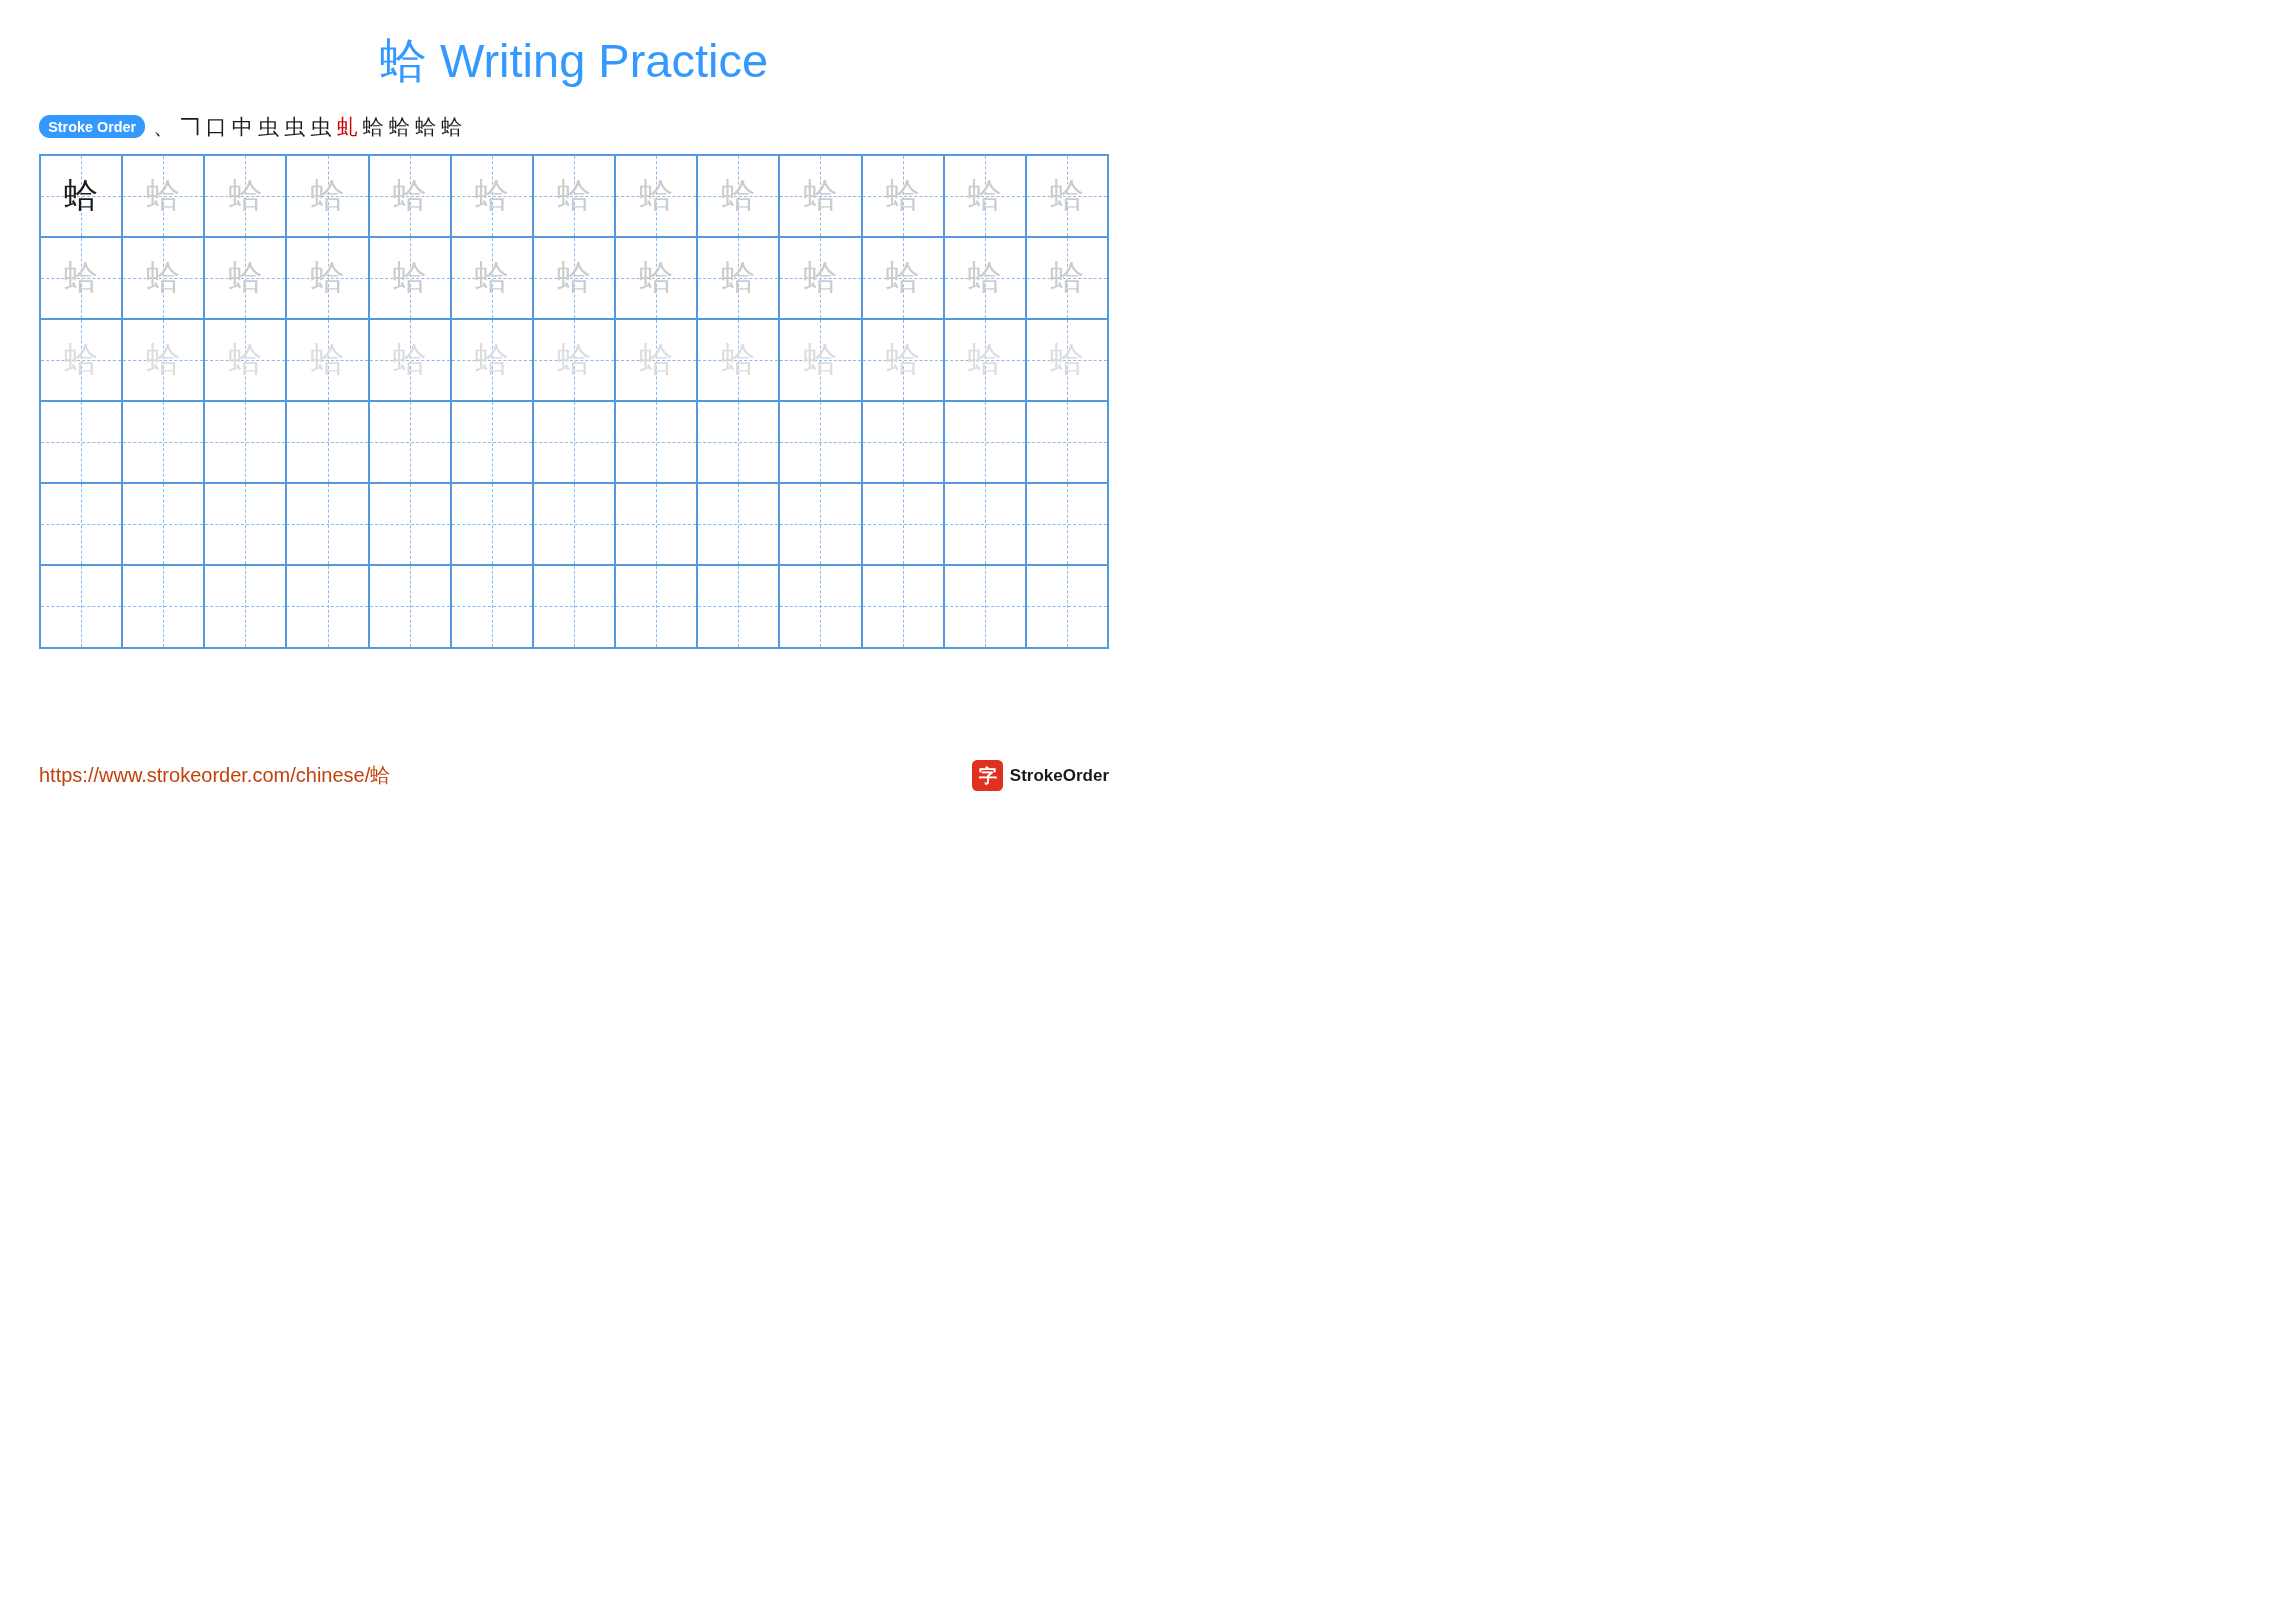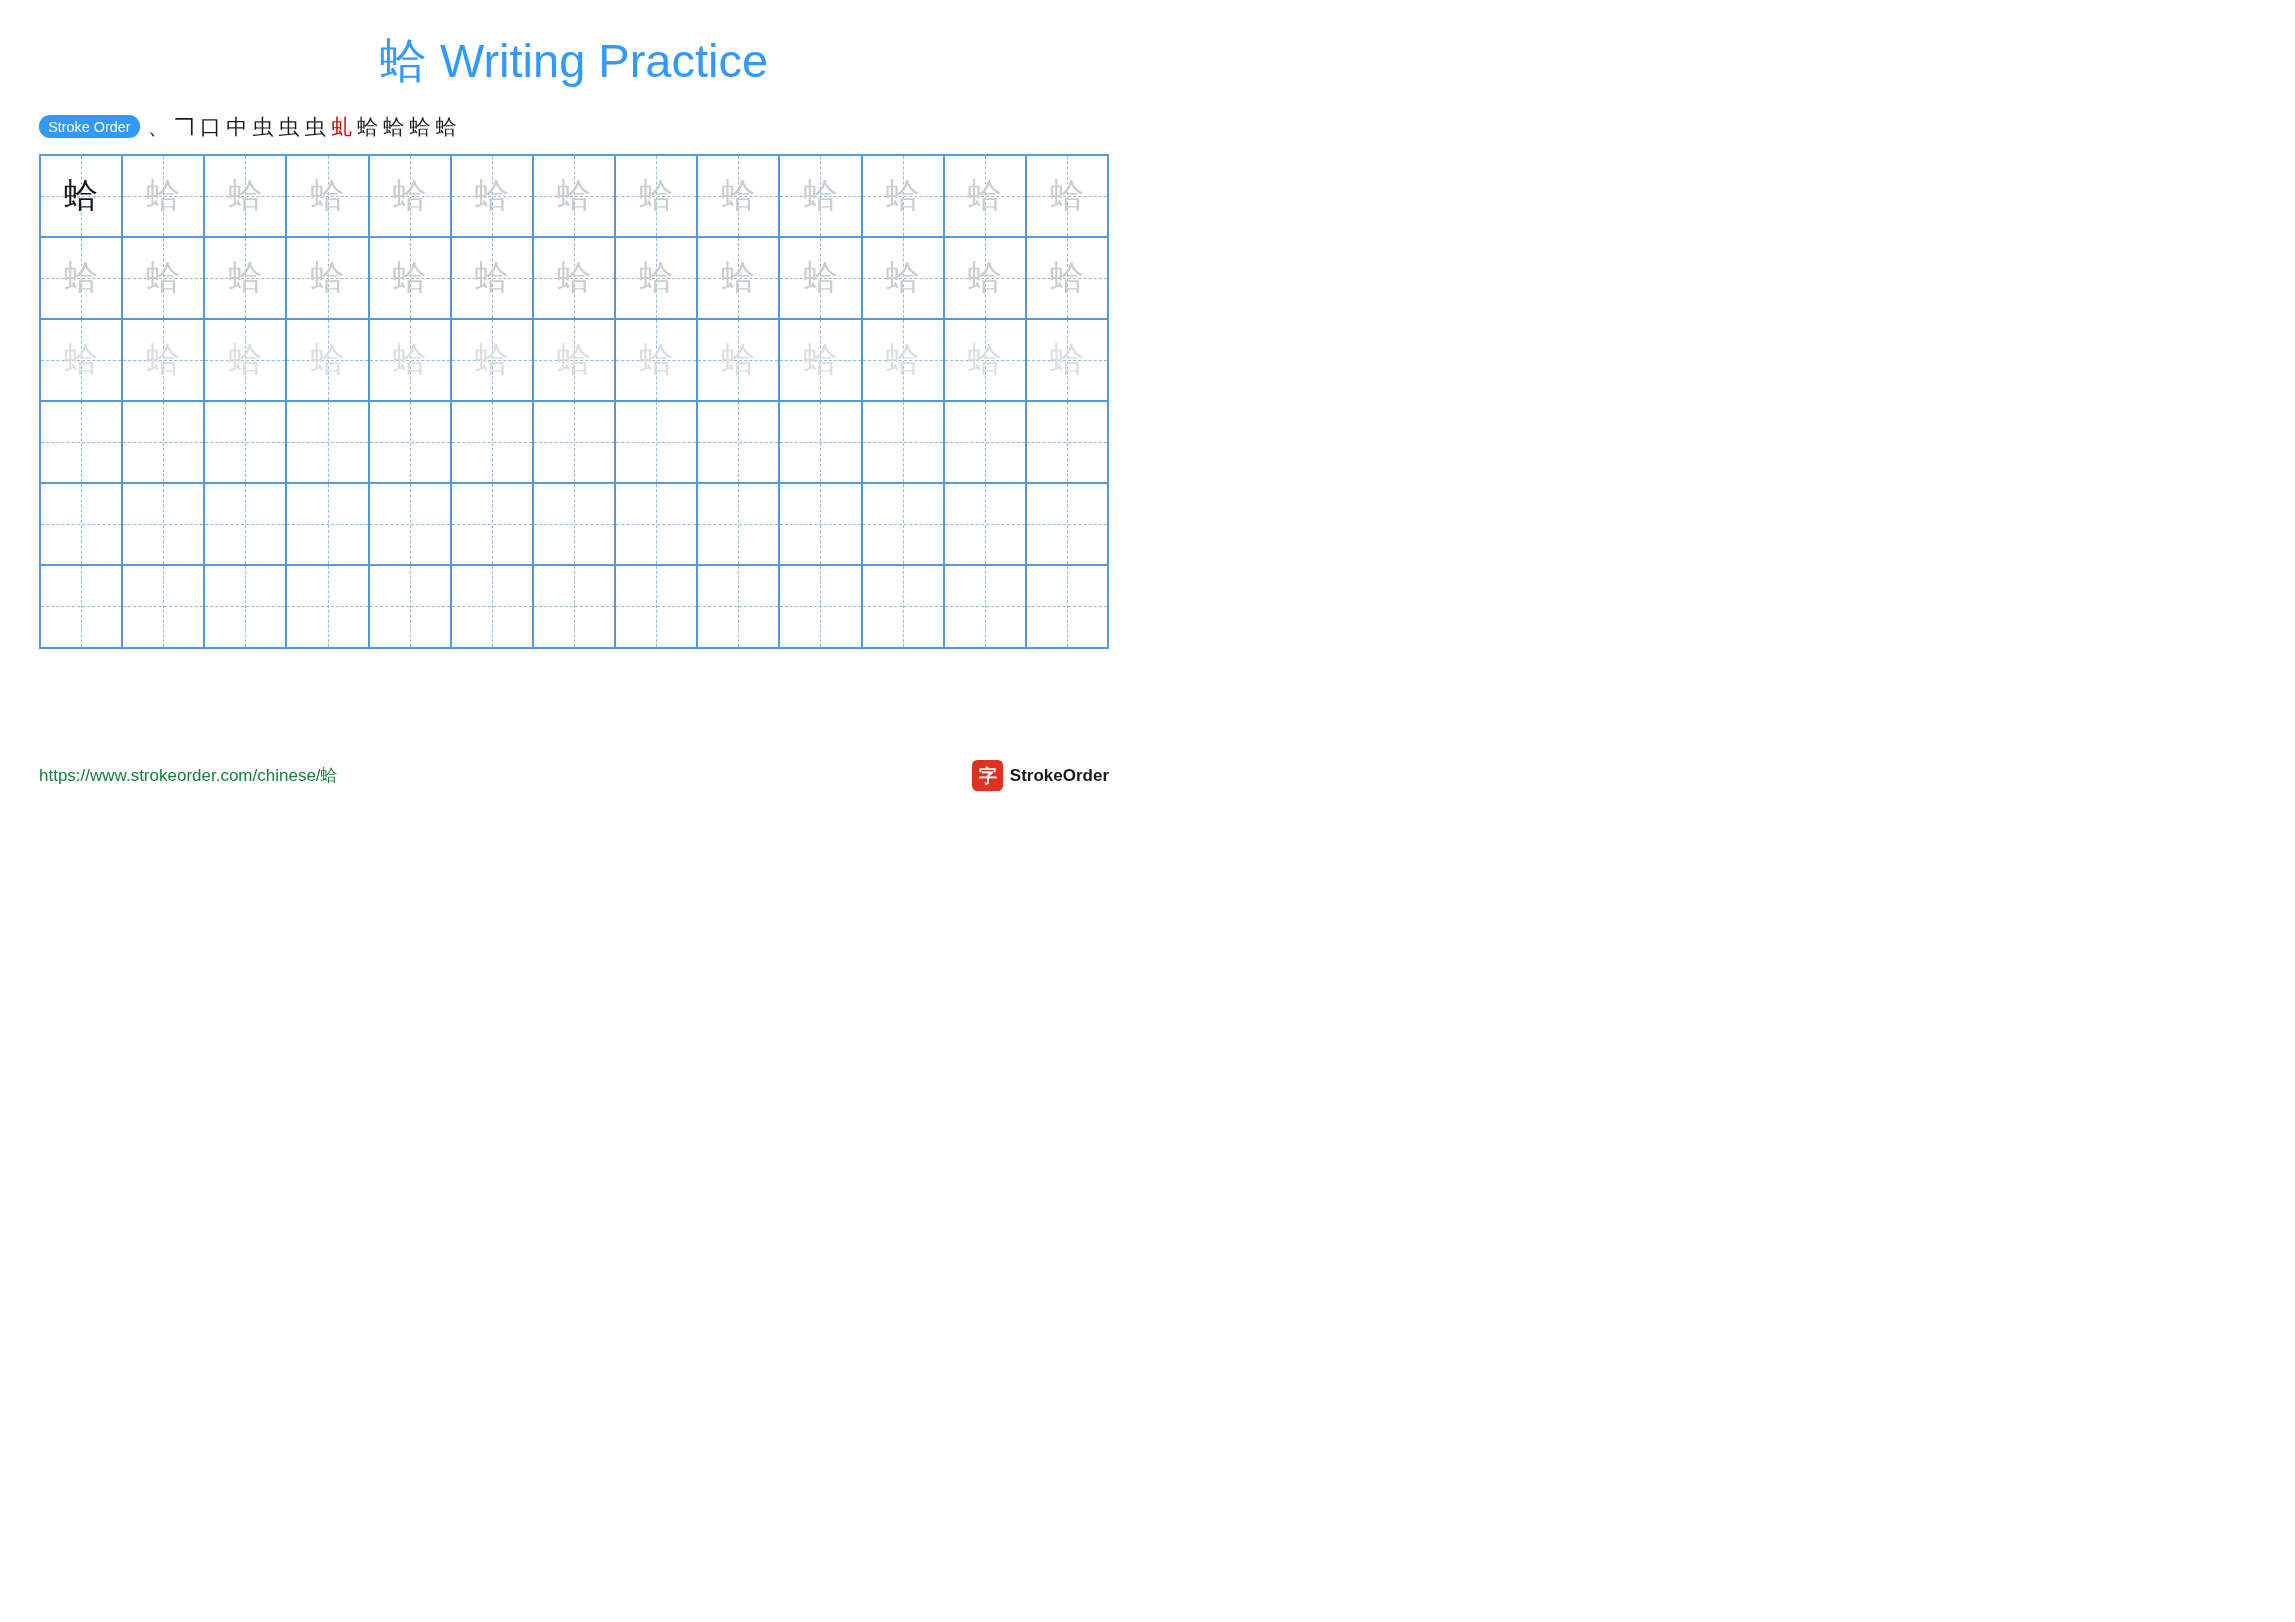--- a/index.html
+++ b/index.html
@@ -36,21 +36,21 @@
       gap: 7.9px;
     }
 
     .stroke-order-badge {
       background: #3399ff;
       color: white;
       padding: 3.9px 9.2px;
       border-radius: 11px;
       font-size: 14.4px;
       font-family: sans-serif;
-      font-weight: normal;
+      font-weight: bold;
       white-space: nowrap;
     }
 
     .stroke-sequence {
       display: flex;
       align-items: center;
       gap: 5.2px;
       font-size: 21px;
       font-family: serif;
     }
@@ -122,22 +122,22 @@
       position: absolute;
       bottom: 19.6px;
       left: 39px;
       right: 39px;
       display: flex;
       align-items: center;
       justify-content: space-between;
     }
 
     .footer-url {
-      color: #15803d;
-      font-size: 17px;
+      color: #c2410c;
+      font-size: 20px;
       font-family: sans-serif;
       text-decoration: none;
     }
 
     .footer-logo {
       display: flex;
       align-items: center;
       gap: 6.5px;
       font-size: 17px;
       font-weight: bold;

